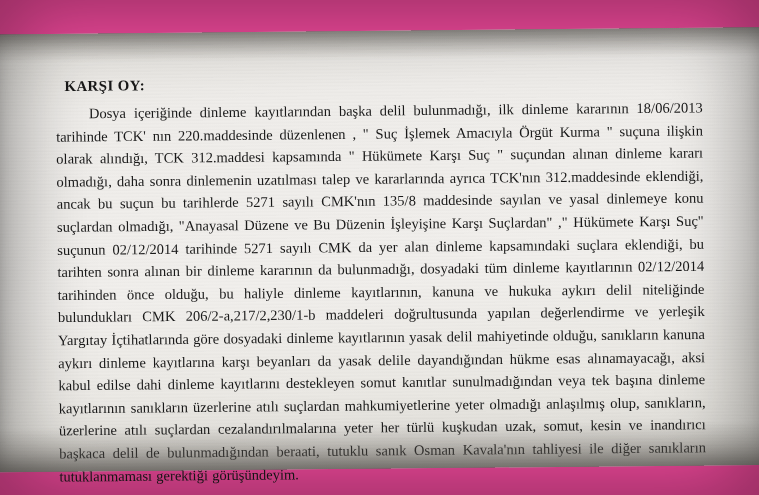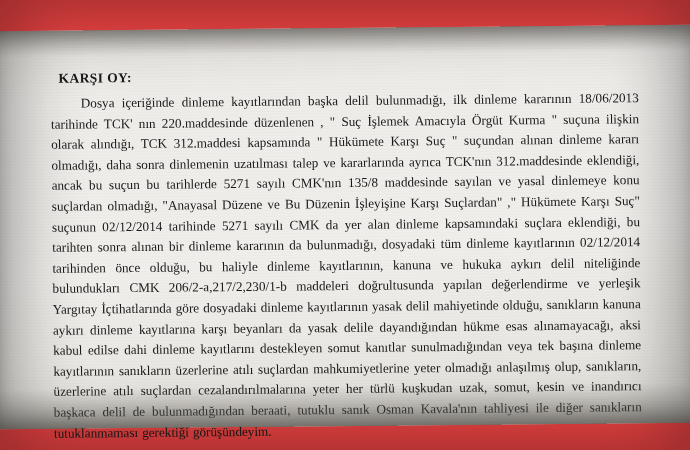--- a/index.html
+++ b/index.html
@@ -10,21 +10,21 @@
     width: 690px;
     height: 450px;
     background: #1b1b1b;
     font-family: "Liberation Serif", serif;
     overflow: hidden;
   }
   .page {
     position: relative;
     width: 690px;
     height: 450px;
-    background: #ef4444;
+    background: #ec4899;
   }
   
   .scan {
     position: absolute;
     left: -10px;
     top: 28px;
     width: 712px;
     height: 398px;
     background: linear-gradient(175deg, #e6e4df 0%, #efedea 18%, #f1efec 55%, #e9e7e2 82%, #dedcd7 100%);
     transform: rotate(-0.55deg);

